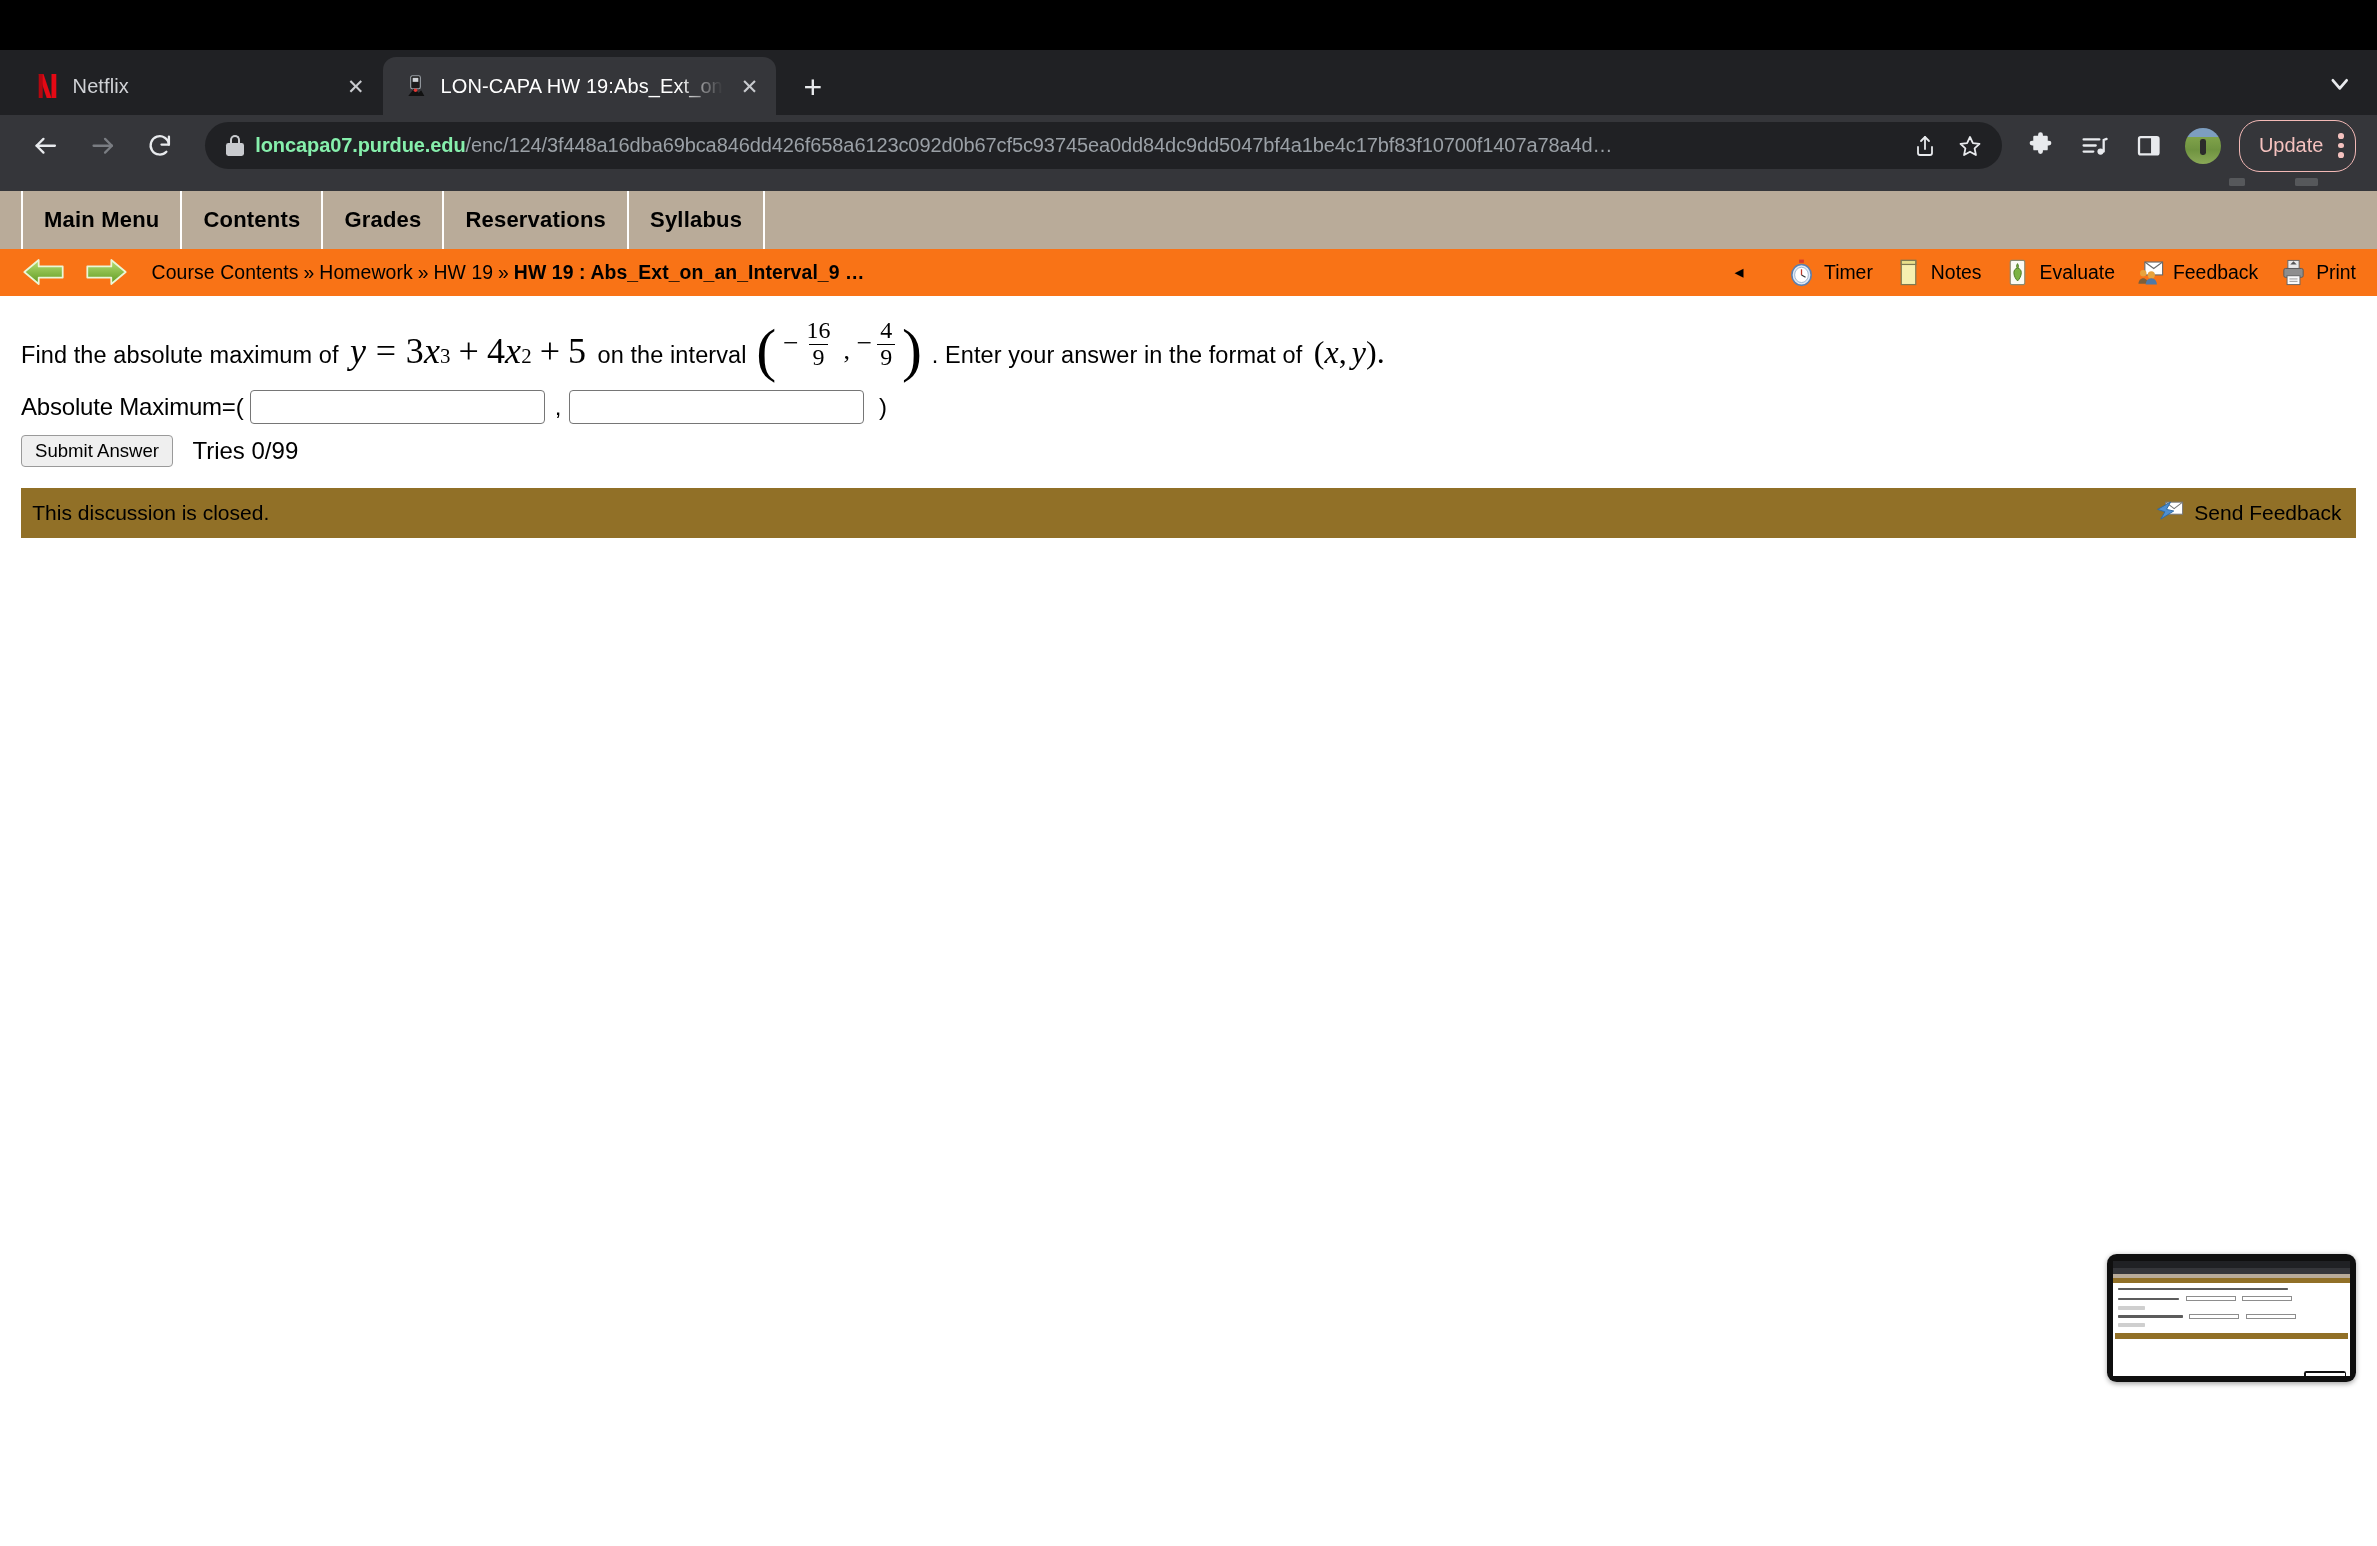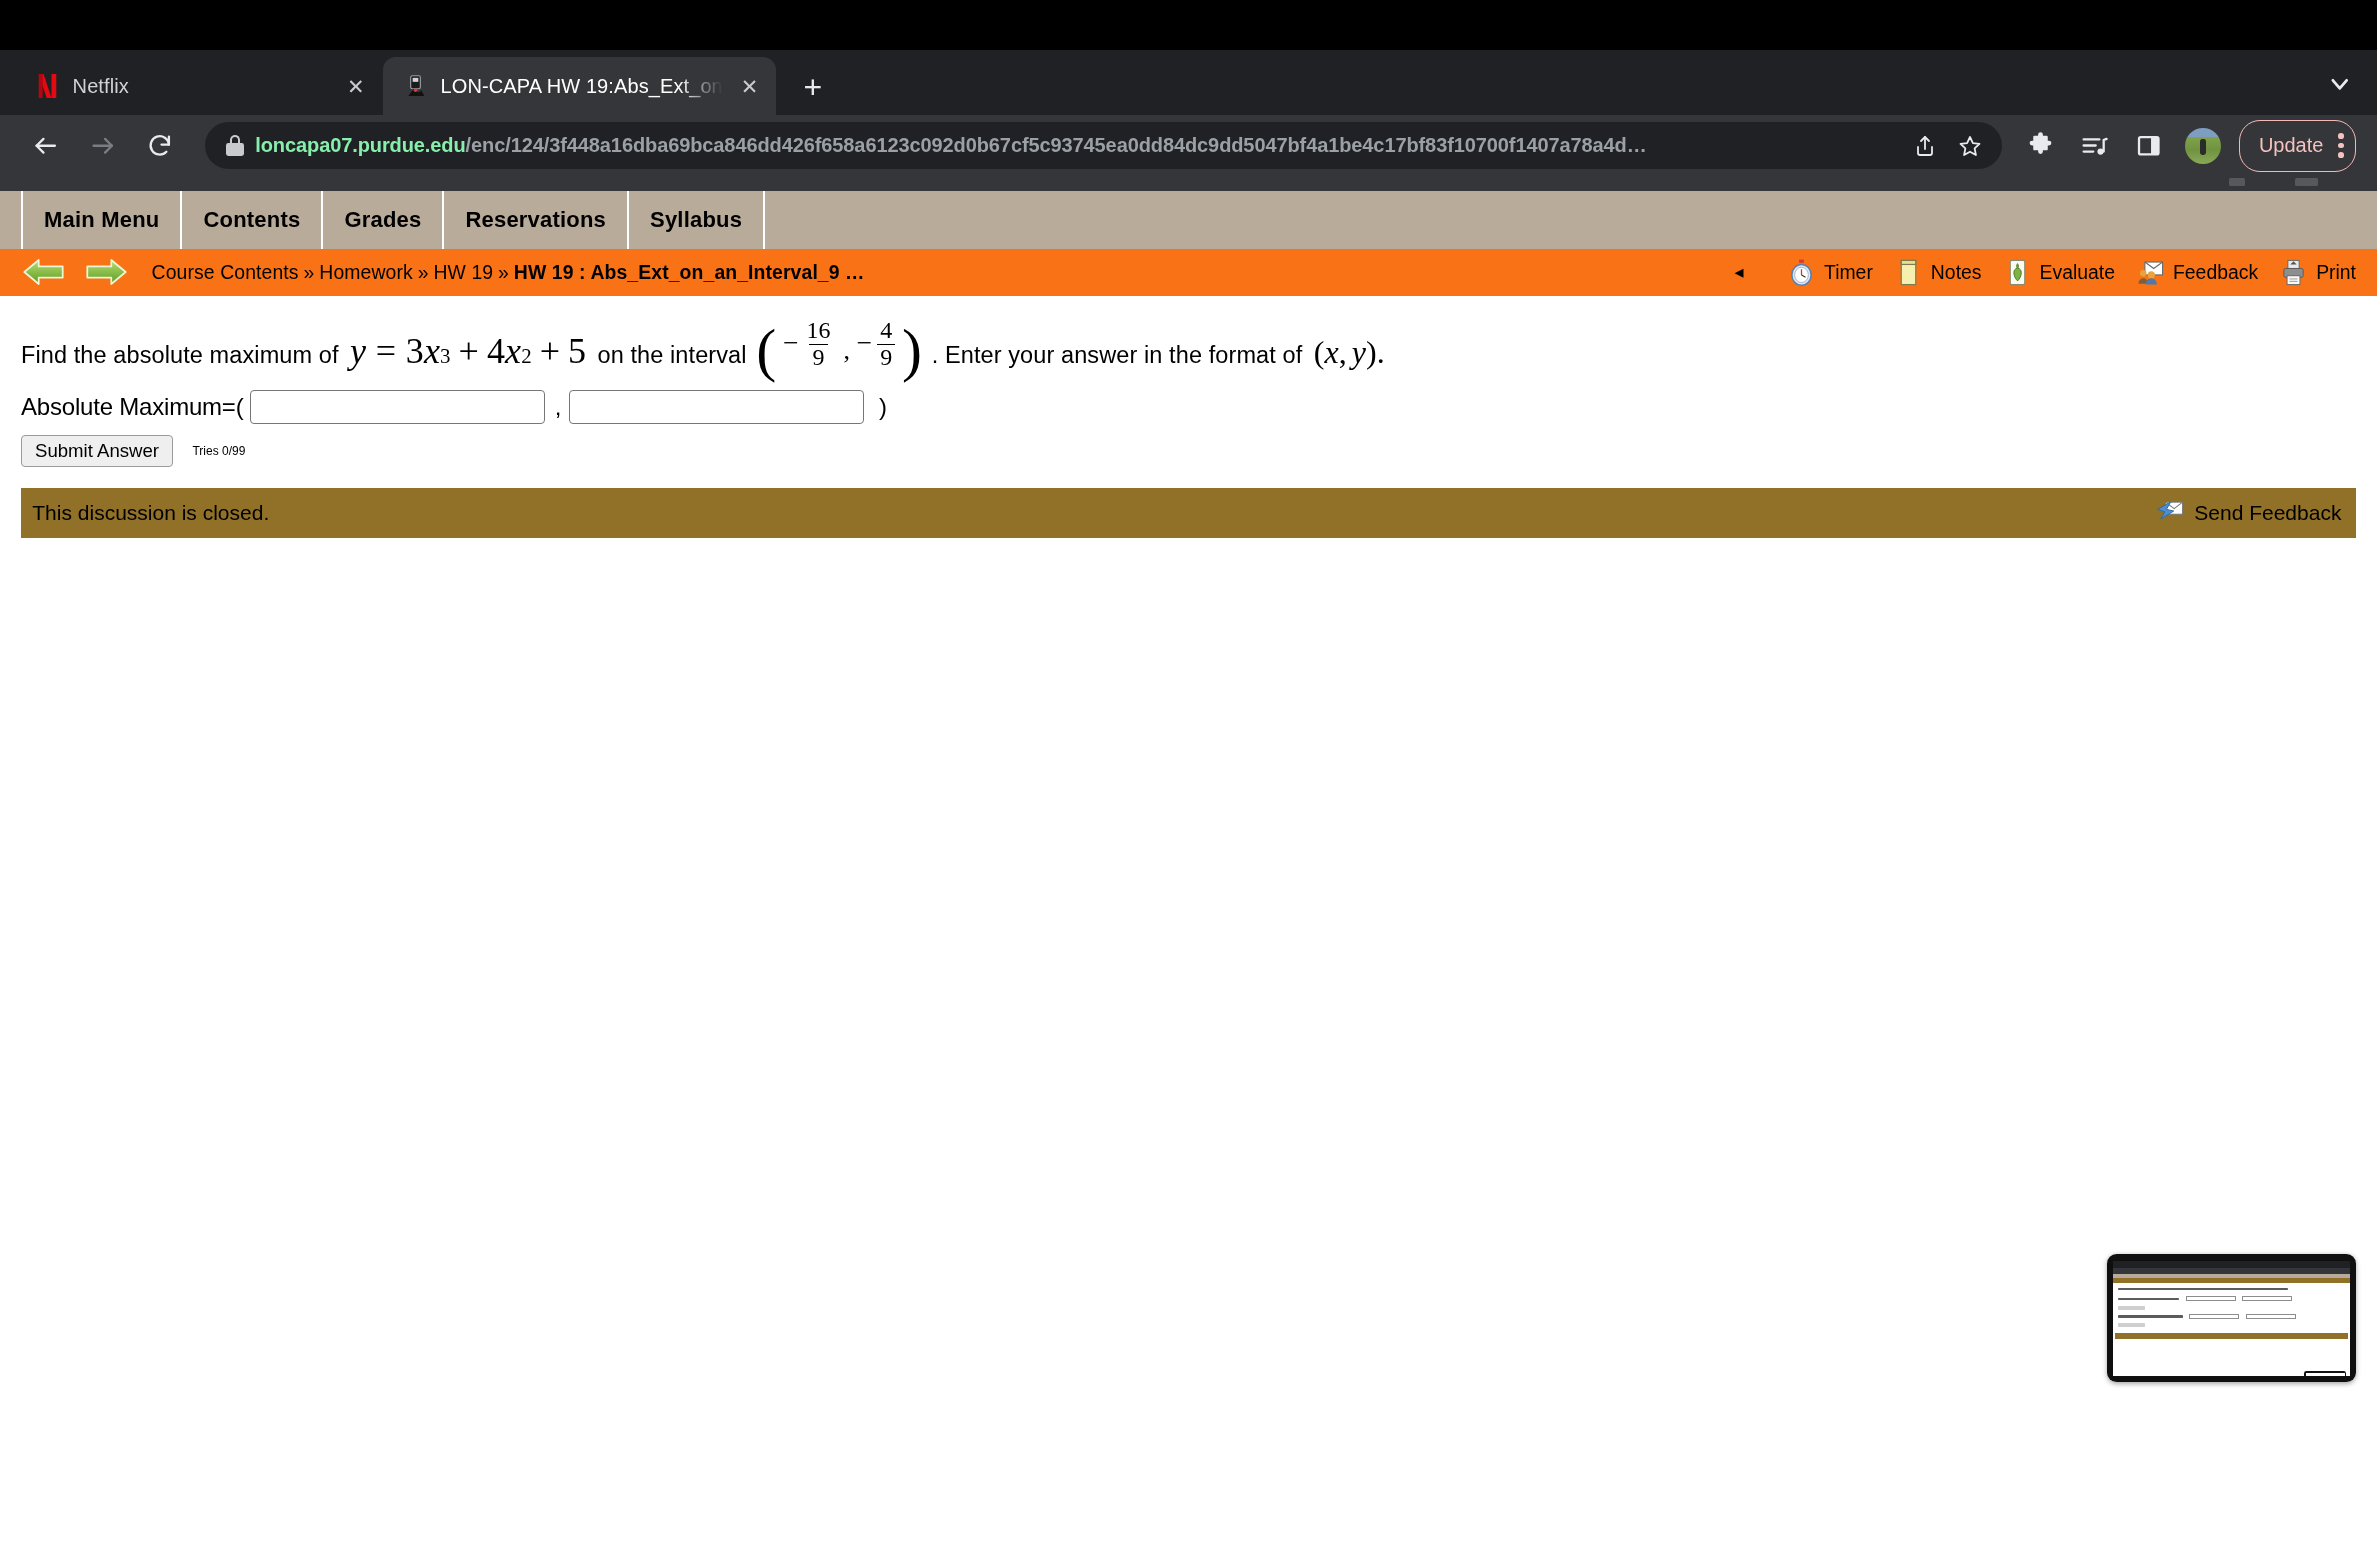--- a/index.html
+++ b/index.html
@@ -90,21 +90,21 @@
     gap: 11.3px;
   }
   .lock { width: 18px; height: 21px; flex: 0 0 18px; position: relative; }
   .lock .body { position: absolute; bottom: 0; width: 18px; height: 13px; background: #c8cace; border-radius: 2.4px; }
   .lock .shackle { position: absolute; top: 0; left: 4px; width: 9.7px; height: 10.5px; border: 2.4px solid #c8cace; border-bottom: none; border-radius: 5.7px 5.7px 0 0; }
   .url {
     font-size: 20px; white-space: nowrap; overflow: hidden;
     flex: 1 1 auto; letter-spacing: -0.1px;
   }
   .url .host { color: #86efac; font-weight: bold; }
-  .url .path { color: #9aa0a6; font-weight: bold; }
+  .url .path { color: #9aa0a6; }
   .omni-icon { flex: 0 0 auto; display:flex; align-items:center; justify-content:center; color:#e8eaed; }
 
   .toolbar-right { display: flex; align-items: center; gap: 18px; margin-left: 13px; }
   .ext-icon { width: 36px; height: 36px; display: flex; align-items: center; justify-content: center; color: #e8eaed; }
   .avatar {
     width: 36px; height: 36px; border-radius: 50%;
     background: linear-gradient(#7d9ec0 0%, #7d9ec0 26%, #7fa24a 26%, #6f9340 60%, #8aa957 100%);
     position: relative; overflow: hidden; flex: 0 0 36px;
   }
   .avatar::after {
@@ -224,21 +224,21 @@
   .submit-btn {
     background: #efefef;
     border: 1.6px solid #9a9a9a;
     border-radius: 4px;
     font-size: 18.6px;
     font-family: "Liberation Sans", sans-serif;
     color: #000;
     padding: 5.7px 13px;
     line-height: 1;
   }
-  .tries { font-size: 12px; color: #000; }
+  .tries { font-size: 24px; color: #000; }
 
   .discussion-bar {
     margin: 21px 21px 0 21px;
     background: #917027;
     height: 50px;
     display: flex;
     align-items: center;
     padding: 0 14.6px 0 11.3px;
     font-size: 21px;
     color: #000;

